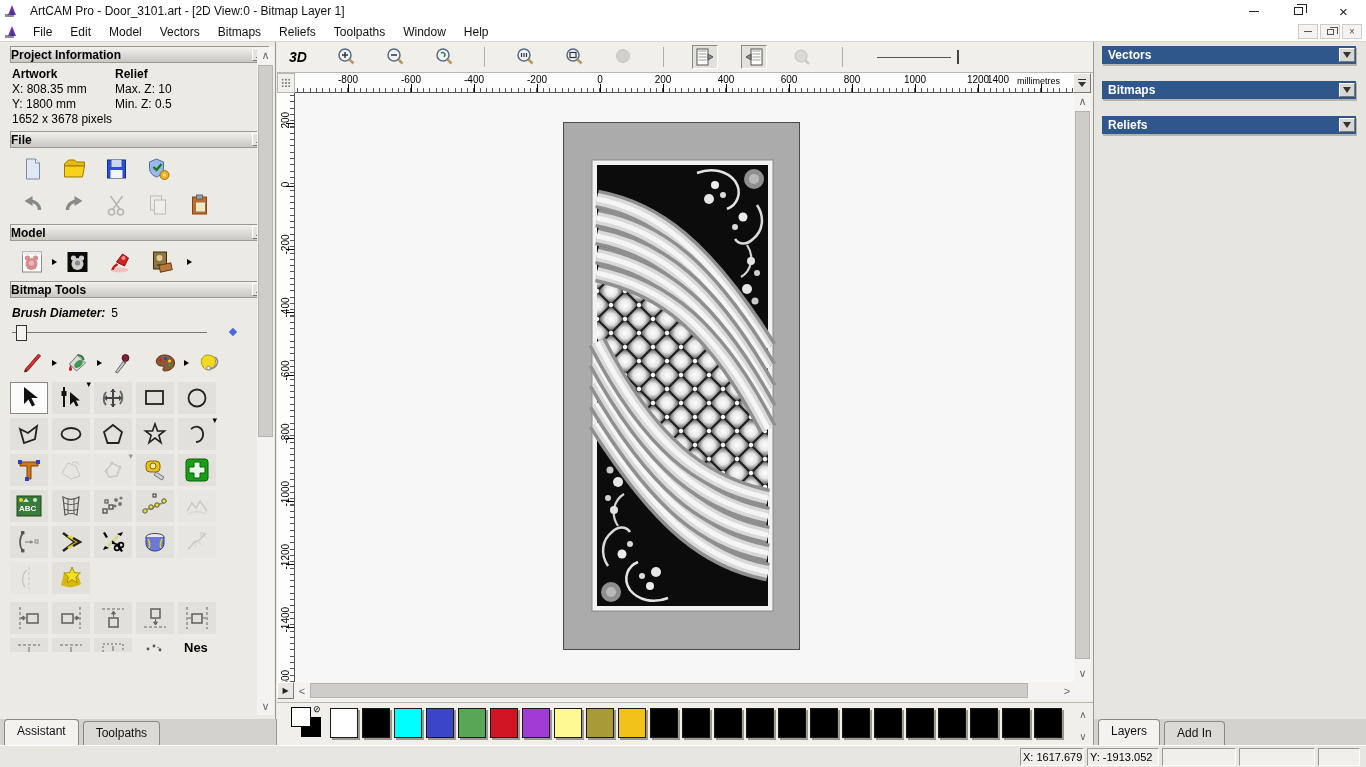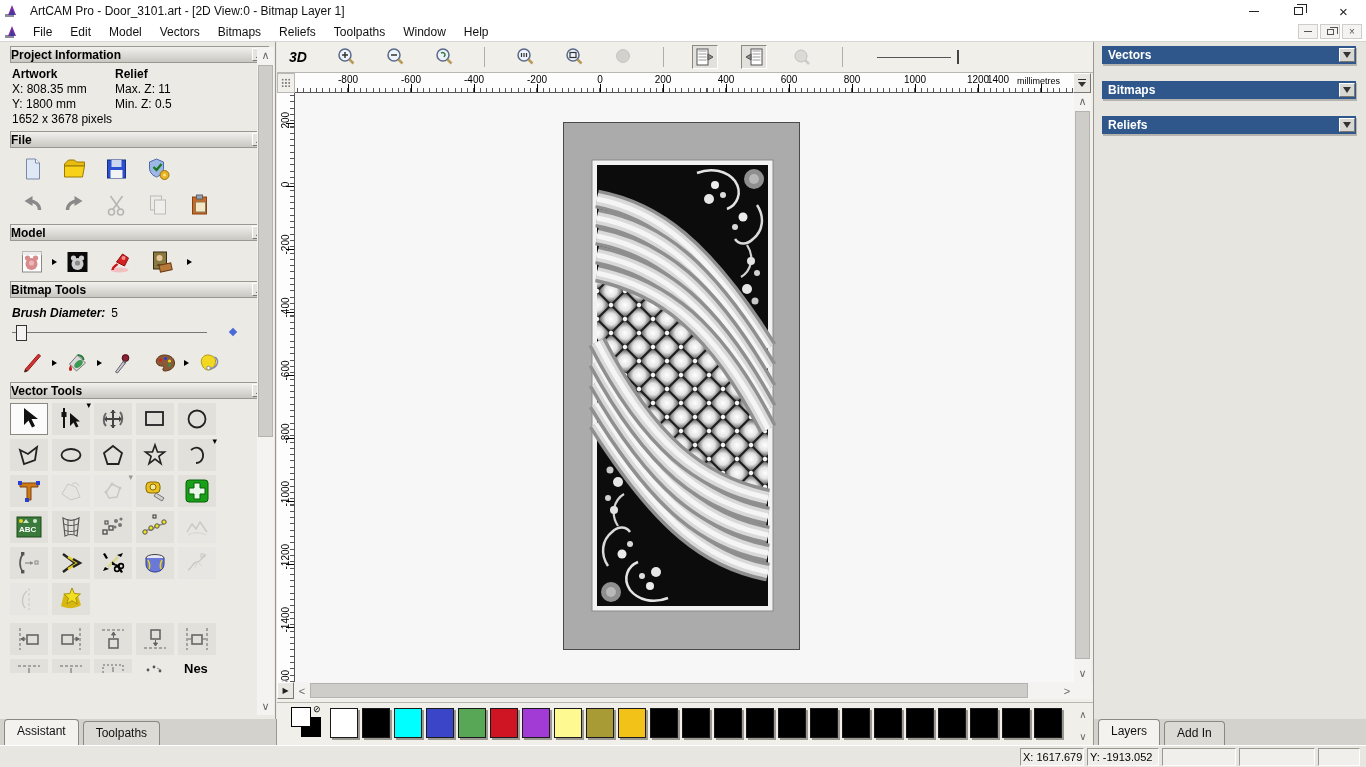--- a/index.html
+++ b/index.html
@@ -174,21 +174,21 @@
   </div>
   <div class="info-cols">
     <div class="info-col" style="width:103px">
       <b>Artwork</b><br>
       <span>X: 808.35 mm</span><br>
       <span>Y: 1800 mm</span><br>
       <span>1652 x 3678 pixels</span>
     </div>
     <div class="info-col">
       <b>Relief</b><br>
-      <span>Max. Z: 11</span><br>
+      <span>Max. Z: 10</span><br>
       <span>Min. Z: 0.5</span>
     </div>
   </div>
 
   <div class="sec-head">
     <b>File</b>
     <div class="roll-btn">
         <div class="tri-up"></div>
       </div>
   </div>
@@ -352,26 +352,20 @@
     <div class="fly"></div>
     <div class="ico">
         <svg viewBox="0 0 24 24">
           <path d="M4 12c-1-4 2-8 6-8s8 2 8 6-2 9-7 9c-4 0-6-3-7-7z" fill="#f2d820" stroke="#b09a10"></path>
           <path d="M17 6c3 1 4 5 2 8s-5 4-8 3" stroke="#8a8aa8" stroke-width="1.6" fill="none"></path>
           <circle cx="11" cy="17" r="1.8" fill="#fff" stroke="#8a8aa8"></circle>
         </svg>
       </div>
   </div>
 
-  <div class="sec-head">
-    <b>Vector Tools</b>
-    <div class="roll-btn">
-        <div class="tri-up"></div>
-      </div>
-  </div>
   <div class="vgrid">
     <div class="vcell sel">
         <svg viewBox="0 0 26 26">
           <path d="M8 2v17l4.5-4.5 3.5 7 3-1.5-3.5-7H22z" fill="#111"></path>
         </svg>
       </div>
     <div class="vcell">
         <svg viewBox="0 0 26 26">
           <path d="M6 2v20" stroke="#111" stroke-width="2"></path>
           <rect x="3.5" y="6" width="5" height="5" fill="#111"></rect>

